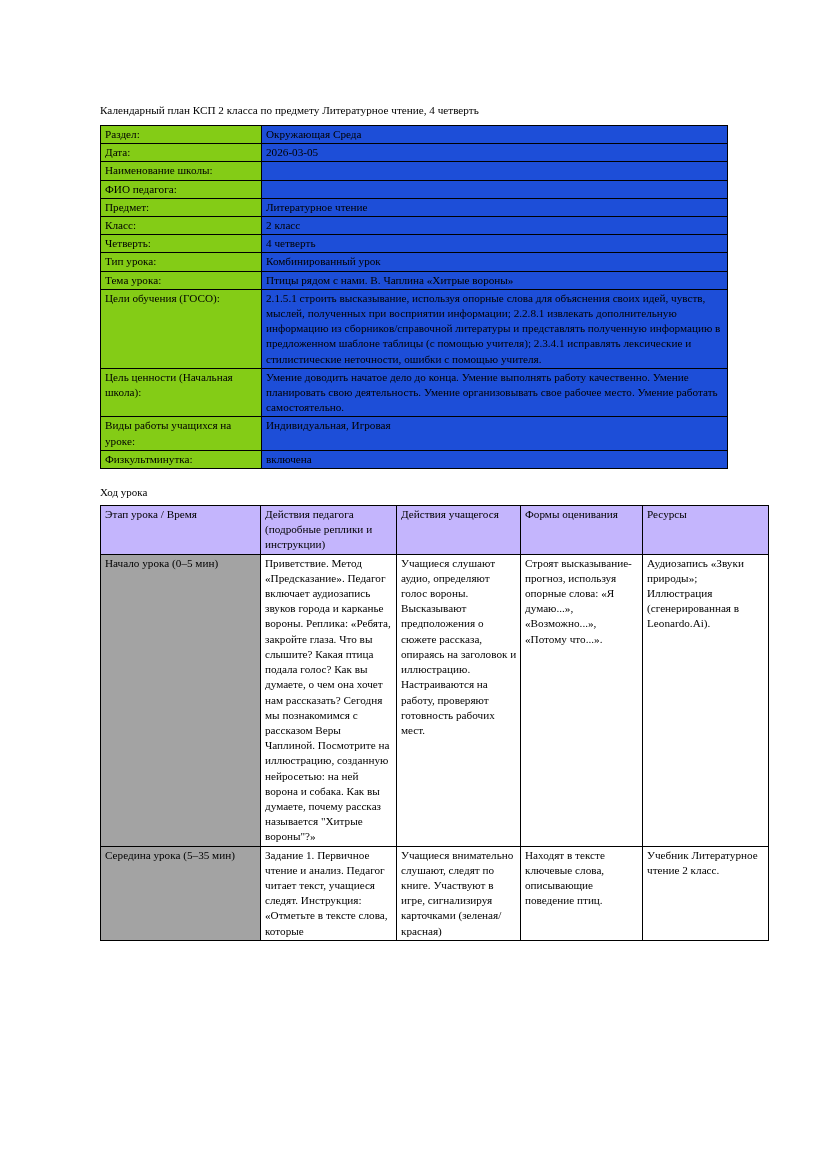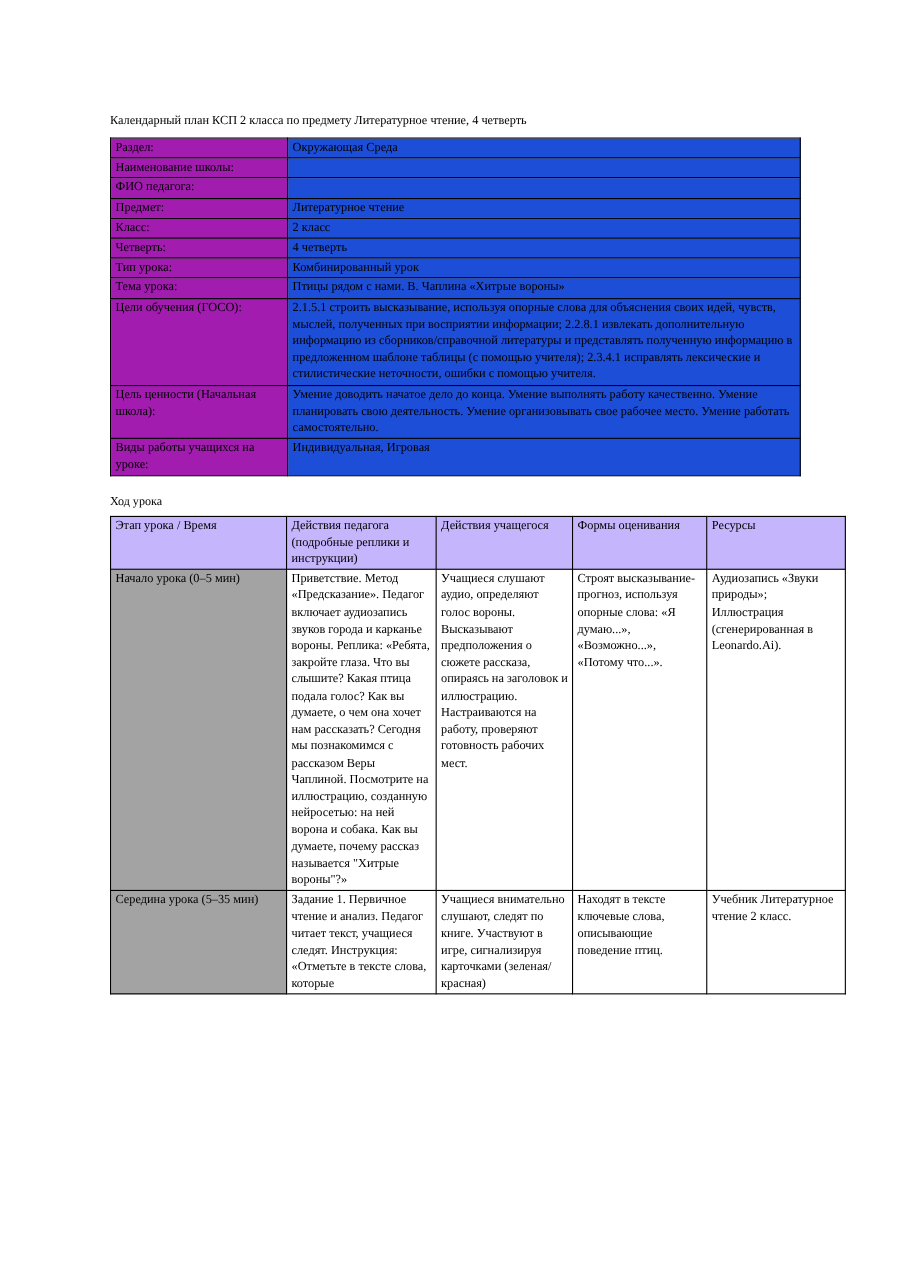--- a/index.html
+++ b/index.html
@@ -44,21 +44,21 @@
     border: 1px solid #000000;
     padding: 1px 3px 1px 4px;
     vertical-align: top;
     line-height: 15.2px;
     font-weight: normal;
     text-align: left;
     word-wrap: break-word;
     overflow-wrap: break-word;
   }
   table.kv td.label {
-    background: #a21caf;
+    background: #84cc16;
     width: 153px;
   }
   table.kv td.value {
     background: #1d4ed8;
   }
   .section-label {
     font-size: 11px;
     line-height: 15px;
     margin-top: 16px;
     margin-bottom: 5px;
@@ -82,20 +82,24 @@
 <div class="page">
   <div class="content">
 
     <div class="doc-title">Календарный план КСП 2 класса по предмету Литературное чтение, 4 четверть</div>
 
     <table class="kv">
       <tbody>
         <tr>
           <td class="label">Раздел:</td>
           <td class="value">Окружающая Среда</td>
+        </tr>
+        <tr>
+          <td class="label">Дата:</td>
+          <td class="value">2026-03-05</td>
         </tr>
         <tr>
           <td class="label">Наименование школы:</td>
           <td class="value">&nbsp;</td>
         </tr>
         <tr>
           <td class="label">ФИО педагога:</td>
           <td class="value">&nbsp;</td>
         </tr>
         <tr>
@@ -123,20 +127,24 @@
           <td class="value">2.1.5.1 строить высказывание, используя опорные слова для объяснения своих идей, чувств, мыслей, полученных при восприятии информации; 2.2.8.1 извлекать дополнительную информацию из сборников/справочной литературы и представлять полученную информацию в предложенном шаблоне таблицы (с помощью учителя); 2.3.4.1 исправлять лексические и стилистические неточности, ошибки с помощью учителя.</td>
         </tr>
         <tr>
           <td class="label">Цель ценности (Начальная школа):</td>
           <td class="value">Умение доводить начатое дело до конца. Умение выполнять работу качественно. Умение планировать свою деятельность. Умение организовывать свое рабочее место. Умение работать самостоятельно.</td>
         </tr>
         <tr>
           <td class="label">Виды работы учащихся на уроке:</td>
           <td class="value">Индивидуальная, Игровая</td>
         </tr>
+        <tr>
+          <td class="label">Физкультминутка:</td>
+          <td class="value">включена</td>
+        </tr>
       </tbody>
     </table>
 
     <div class="section-label">Ход урока</div>
 
     <table class="flow">
       <thead>
         <tr>
           <th class="col-a">Этап урока / Время</th>
           <th class="col-b">Действия педагога (подробные реплики и инструкции)</th>

